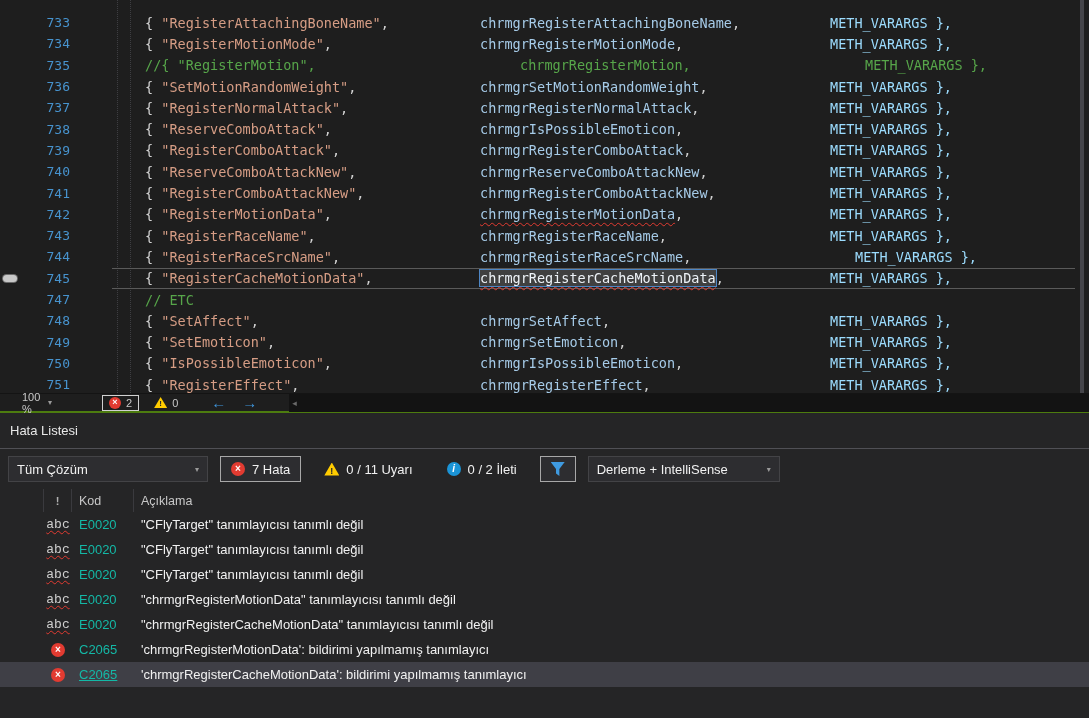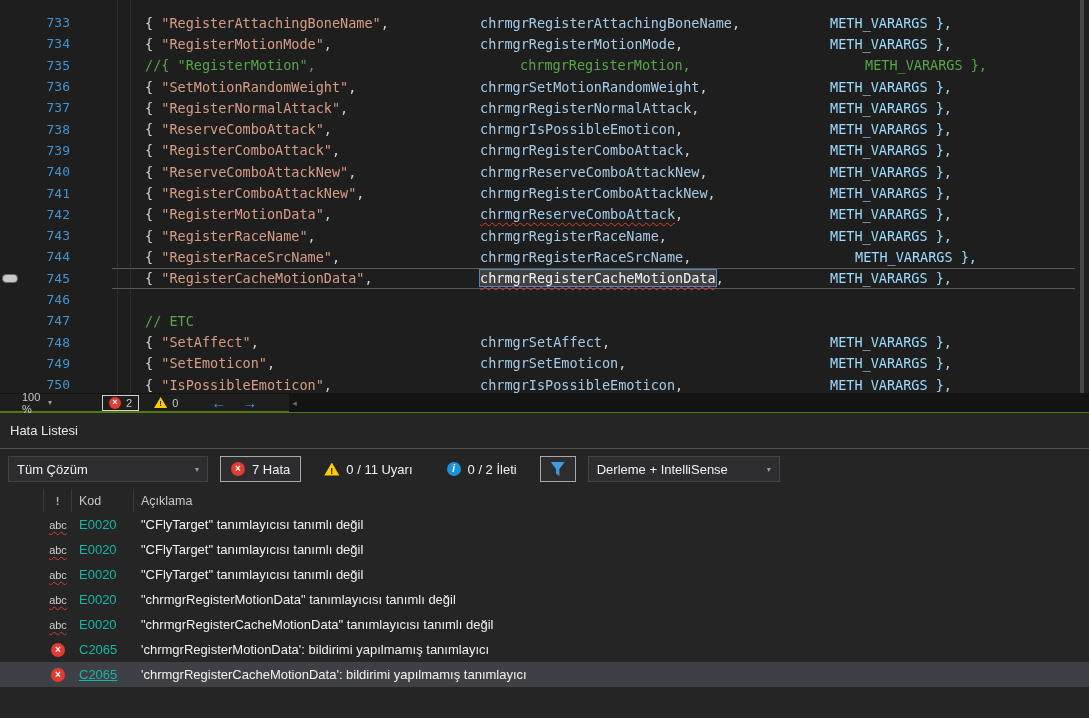--- a/index.html
+++ b/index.html
@@ -68,45 +68,44 @@
   .hd-icon{justify-content:center}
   .hd-code,.hd-desc{padding-left:7px}
   .hmark{font-size:11px;font-weight:bold;color:#b0b0b0}
   .erow{height:25px;font-size:13px}
   .erow.selected{background:#3f3f46}
   .col-icon{display:flex;justify-content:center;align-items:center}
   .col-code{padding-left:7px}
   .col-desc{padding-left:7px;color:#f1f1f1;white-space:nowrap;overflow:hidden}
   .codelink{color:#14b8a6}
   .codelink.ul{text-decoration:underline}
-  .abcicon{font-family:Liberation Sans, sans-serif;font-size:11px;color:#cfcfcf;text-decoration:underline wavy #e23b31;text-decoration-thickness:1px;text-underline-offset:2px;text-decoration-skip-ink:none}
+  .abcicon{font-family:Liberation Mono, monospace;font-size:13px;color:#cfcfcf;text-decoration:underline wavy #e23b31;text-decoration-thickness:1px;text-underline-offset:2px;text-decoration-skip-ink:none}
 </style>
 </head>
 <body>
 
 <div class="screen">
 
   <div class="editor">
     <div class="indent-guide g1"></div>
     <div class="indent-guide g2"></div>
     <div id="code-lines">
         <div class="code-line"><span class="gutter"></span><span class="ln">733</span><span class="codetext"><span class="cleft"><span class="punct">{ </span><span class="str">"RegisterAttachingBoneName"</span><span class="punct">,</span></span><span class="cmid"><span class="ident">chrmgrRegisterAttachingBoneName</span><span class="punct">,</span></span><span class="meta">METH_VARARGS },</span></span></div>
         <div class="code-line"><span class="gutter"></span><span class="ln">734</span><span class="codetext"><span class="cleft"><span class="punct">{ </span><span class="str">"RegisterMotionMode"</span><span class="punct">,</span></span><span class="cmid"><span class="ident">chrmgrRegisterMotionMode</span><span class="punct">,</span></span><span class="meta">METH_VARARGS },</span></span></div>
         <div class="code-line"><span class="gutter"></span><span class="ln">735</span><span class="codetext"><span class="cmt cleft wide-left">//{ "RegisterMotion",</span><span class="cmt cmid narrow-mid">chrmgrRegisterMotion,</span><span class="cmt">METH_VARARGS },</span></span></div>
         <div class="code-line"><span class="gutter"></span><span class="ln">736</span><span class="codetext"><span class="cleft"><span class="punct">{ </span><span class="str">"SetMotionRandomWeight"</span><span class="punct">,</span></span><span class="cmid"><span class="ident">chrmgrSetMotionRandomWeight</span><span class="punct">,</span></span><span class="meta">METH_VARARGS },</span></span></div>
         <div class="code-line"><span class="gutter"></span><span class="ln">737</span><span class="codetext"><span class="cleft"><span class="punct">{ </span><span class="str">"RegisterNormalAttack"</span><span class="punct">,</span></span><span class="cmid"><span class="ident">chrmgrRegisterNormalAttack</span><span class="punct">,</span></span><span class="meta">METH_VARARGS },</span></span></div>
         <div class="code-line"><span class="gutter"></span><span class="ln">738</span><span class="codetext"><span class="cleft"><span class="punct">{ </span><span class="str">"ReserveComboAttack"</span><span class="punct">,</span></span><span class="cmid"><span class="ident">chrmgrIsPossibleEmoticon</span><span class="punct">,</span></span><span class="meta">METH_VARARGS },</span></span></div>
         <div class="code-line"><span class="gutter"></span><span class="ln">739</span><span class="codetext"><span class="cleft"><span class="punct">{ </span><span class="str">"RegisterComboAttack"</span><span class="punct">,</span></span><span class="cmid"><span class="ident">chrmgrRegisterComboAttack</span><span class="punct">,</span></span><span class="meta">METH_VARARGS },</span></span></div>
         <div class="code-line"><span class="gutter"></span><span class="ln">740</span><span class="codetext"><span class="cleft"><span class="punct">{ </span><span class="str">"ReserveComboAttackNew"</span><span class="punct">,</span></span><span class="cmid"><span class="ident">chrmgrReserveComboAttackNew</span><span class="punct">,</span></span><span class="meta">METH_VARARGS },</span></span></div>
         <div class="code-line"><span class="gutter"></span><span class="ln">741</span><span class="codetext"><span class="cleft"><span class="punct">{ </span><span class="str">"RegisterComboAttackNew"</span><span class="punct">,</span></span><span class="cmid"><span class="ident">chrmgrRegisterComboAttackNew</span><span class="punct">,</span></span><span class="meta">METH_VARARGS },</span></span></div>
-        <div class="code-line"><span class="gutter"></span><span class="ln">742</span><span class="codetext"><span class="cleft"><span class="punct">{ </span><span class="str">"RegisterMotionData"</span><span class="punct">,</span></span><span class="cmid"><span class="ident sq">chrmgrReserveComboAttack</span><span class="punct">,</span></span><span class="meta">METH_VARARGS },</span></span></div>
+        <div class="code-line"><span class="gutter"></span><span class="ln">742</span><span class="codetext"><span class="cleft"><span class="punct">{ </span><span class="str">"RegisterMotionData"</span><span class="punct">,</span></span><span class="cmid"><span class="ident sq">chrmgrRegisterMotionData</span><span class="punct">,</span></span><span class="meta">METH_VARARGS },</span></span></div>
         <div class="code-line"><span class="gutter"></span><span class="ln">743</span><span class="codetext"><span class="cleft"><span class="punct">{ </span><span class="str">"RegisterRaceName"</span><span class="punct">,</span></span><span class="cmid"><span class="ident">chrmgrRegisterRaceName</span><span class="punct">,</span></span><span class="meta">METH_VARARGS },</span></span></div>
         <div class="code-line"><span class="gutter"></span><span class="ln">744</span><span class="codetext"><span class="cleft"><span class="punct">{ </span><span class="str">"RegisterRaceSrcName"</span><span class="punct">,</span></span><span class="cmid wide-mid"><span class="ident">chrmgrRegisterRaceSrcName</span><span class="punct">,</span></span><span class="meta">METH_VARARGS },</span></span></div>
         <div class="code-line current"><span class="gutter"><span class="marker"></span></span><span class="ln">745</span><span class="codetext"><span class="cleft"><span class="punct">{ </span><span class="str">"RegisterCacheMotionData"</span><span class="punct">,</span></span><span class="cmid"><span class="ident sq sel">chrmgrRegisterCacheMotionData</span><span class="punct">,</span></span><span class="meta">METH_VARARGS },</span></span></div>
-        <div class="code-line"><span class="gutter"></span><span class="ln">746</span><span class="codetext"></span></div>
         <div class="code-line"><span class="gutter"></span><span class="ln">747</span><span class="codetext"><span class="cmt">// ETC</span></span></div>
         <div class="code-line"><span class="gutter"></span><span class="ln">748</span><span class="codetext"><span class="cleft"><span class="punct">{ </span><span class="str">"SetAffect"</span><span class="punct">,</span></span><span class="cmid"><span class="ident">chrmgrSetAffect</span><span class="punct">,</span></span><span class="meta">METH_VARARGS },</span></span></div>
         <div class="code-line"><span class="gutter"></span><span class="ln">749</span><span class="codetext"><span class="cleft"><span class="punct">{ </span><span class="str">"SetEmoticon"</span><span class="punct">,</span></span><span class="cmid"><span class="ident">chrmgrSetEmoticon</span><span class="punct">,</span></span><span class="meta">METH_VARARGS },</span></span></div>
         <div class="code-line"><span class="gutter"></span><span class="ln">750</span><span class="codetext"><span class="cleft"><span class="punct">{ </span><span class="str">"IsPossibleEmoticon"</span><span class="punct">,</span></span><span class="cmid"><span class="ident">chrmgrIsPossibleEmoticon</span><span class="punct">,</span></span><span class="meta">METH_VARARGS },</span></span></div>
         <div class="code-line"><span class="gutter"></span><span class="ln">751</span><span class="codetext"><span class="cleft"><span class="punct">{ </span><span class="str">"RegisterEffect"</span><span class="punct">,</span></span><span class="cmid"><span class="ident">chrmgrRegisterEffect</span><span class="punct">,</span></span><span class="meta">METH_VARARGS },</span></span></div>
       </div>
     <div class="vscroll">
       <div class="vthumb"></div>
     </div>
   </div>

